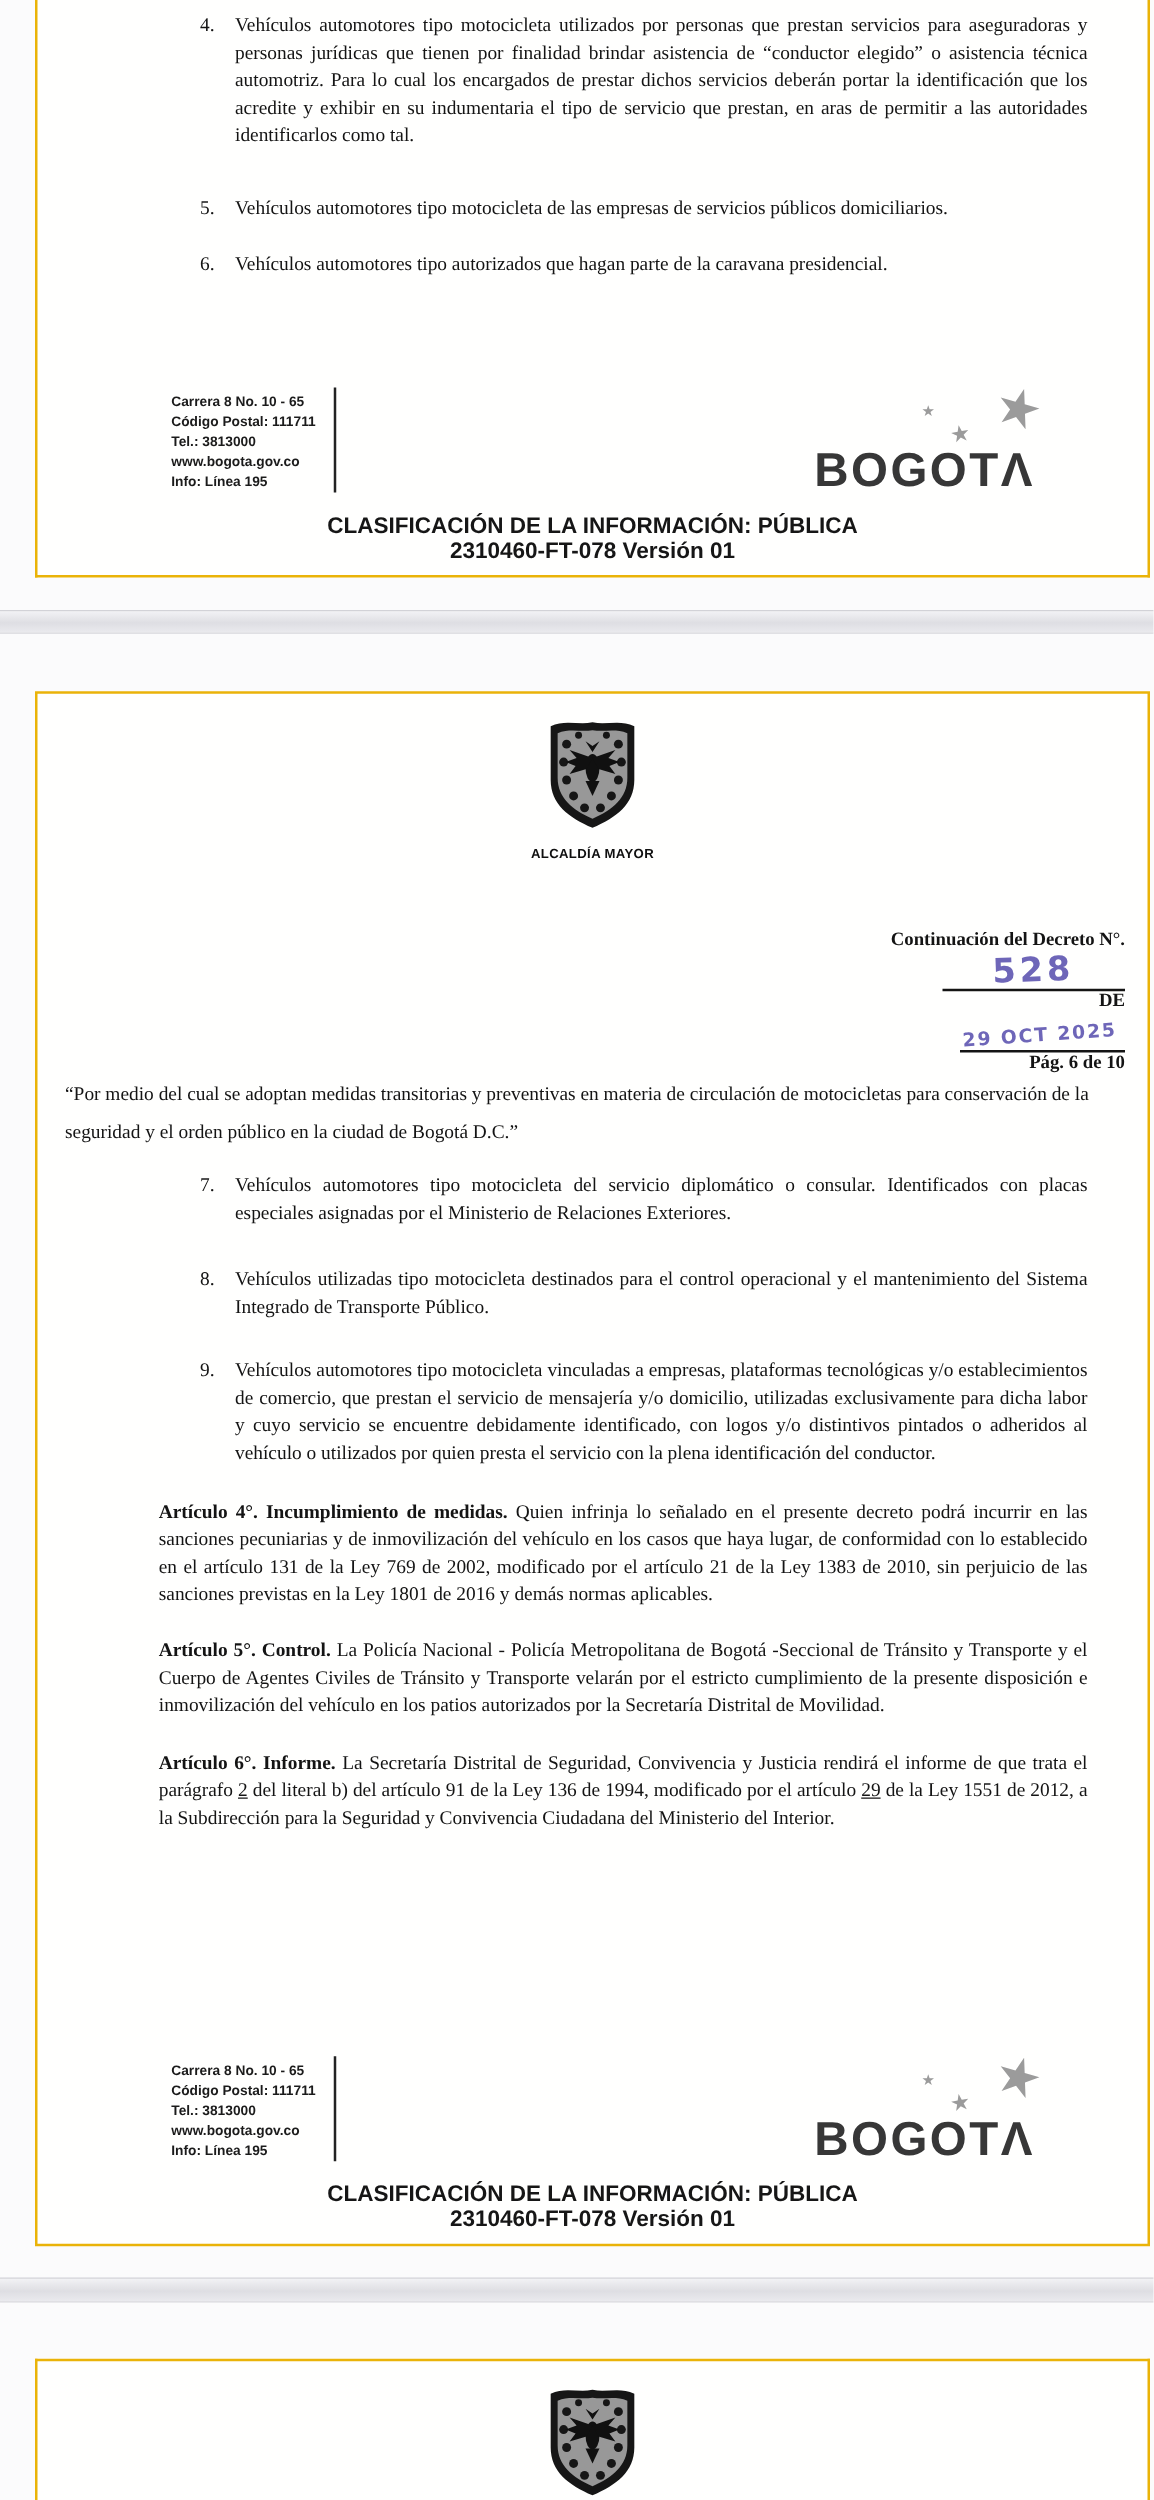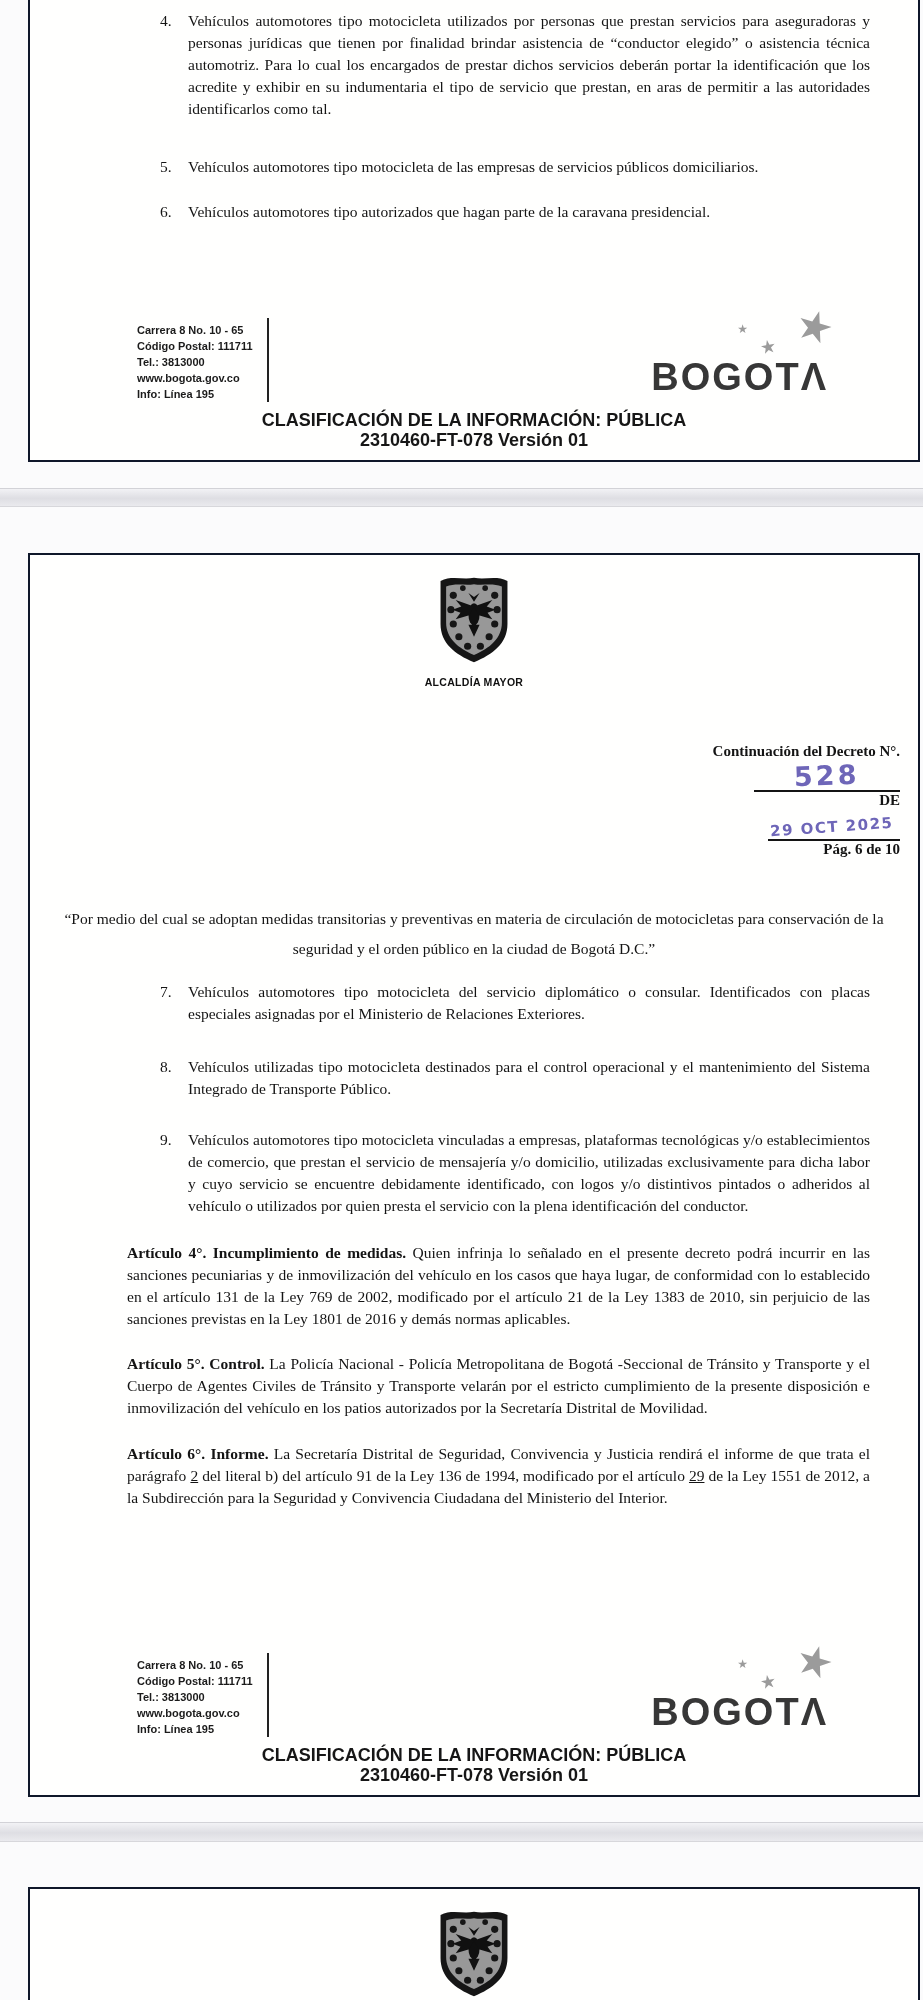--- a/index.html
+++ b/index.html
@@ -3,21 +3,21 @@
 <meta charset="utf-8">
 <style>
   * { margin:0; padding:0; box-sizing:border-box; }
   html,body { background:#fbfbfc; }
   #viewport {
     position:relative; width:923px; height:2000px; overflow:hidden;
     background:#fbfbfc; font-family:"Liberation Serif", serif; color:#141414;
   }
   .page {
     margin-left:28px; width:892px; background:#fffffe;
-    border:2px solid #0f172a; position:relative;
+    border:2px solid #eab308; position:relative;
   }
   #page1 { border-top:none; height:462px; }
   #page2 { height:1244px; }
   #page3 { height:160px; border-bottom:none; }
   .band {
     height:19px; margin:26px 0 46px 0;
     background:linear-gradient(#f2f2f5, #dedee3 55%, #eaeaee);
     border-top:1px solid #d2d2d7; border-bottom:1px solid #d7d7db;
   }
   #band2 { height:20px; margin:25px 0 45px 0; }
@@ -62,27 +62,27 @@
   .stamp-number {
     display:inline-block; font-size:27px; line-height:28px;
     transform:rotate(-2deg); letter-spacing:3px;
   }
   .stamp-date {
     position:absolute; bottom:3px; left:2px; white-space:nowrap;
     font-size:15px; font-weight:bold; letter-spacing:1.5px; transform:rotate(-4deg);
   }
 
   .subject {
-    margin-top:44px; padding:0 22px; text-align:center;
+    padding:0 22px; text-align:left;
     font-size:15.5px; line-height:30px;
   }
 
   
   .page-footer { position:absolute; left:0; right:0; bottom:10px; }
-  .footer-top { display:flex; align-items:flex-end; padding:0 80px 0 107px; }
+  .footer-top { display:flex; align-items:flex-start; padding:0 80px 0 107px; }
   .footer-address {
     font-family:"Liberation Sans", sans-serif; font-weight:bold;
     font-size:11px; line-height:16px; color:#1b1b1b; padding-top:4px;
   }
   .footer-divider { width:2px; background:#222; height:84px; margin-left:14px; flex:0 0 auto; }
   .footer-logo { margin-left:auto; position:relative; width:215px; height:92px; }
   .logo-text {
     position:absolute; bottom:6px; right:10px; font-family:"Liberation Sans", sans-serif;
     font-weight:bold; font-size:38px; letter-spacing:2px; color:#373737; line-height:38px;
   }

